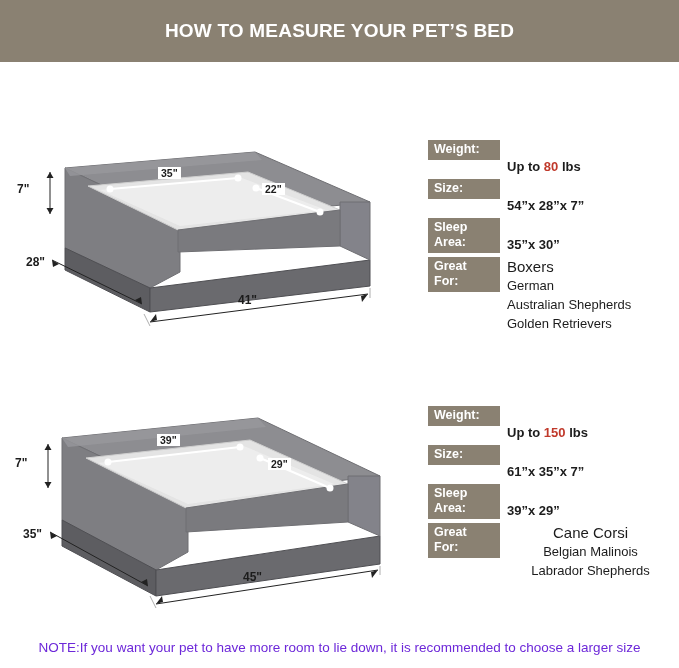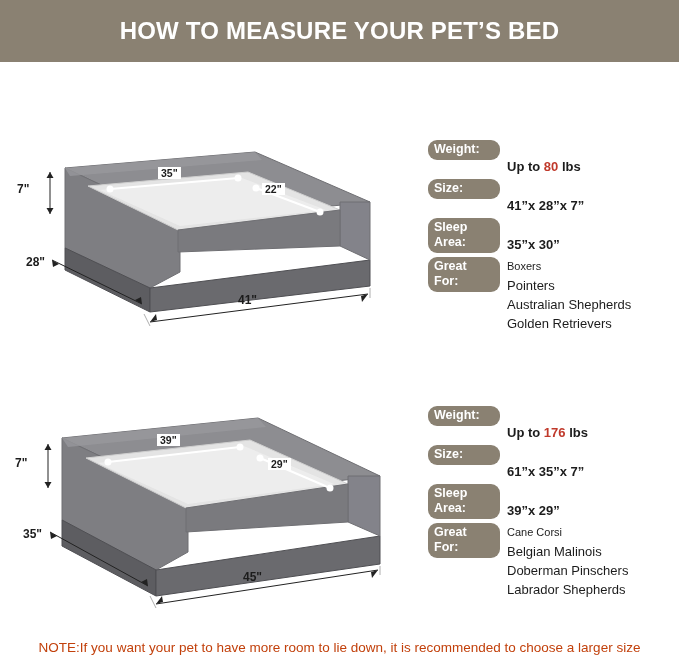--- a/index.html
+++ b/index.html
@@ -13,21 +13,21 @@
     overflow: hidden;
   }
   
   .header {
     position: absolute; left: 0; top: 0; width: 679px; height: 62px;
     background: #8a8172;
     display: flex; align-items: center; justify-content: center;
   }
   .header-title {
     color: #ffffff;
-    font-size: 24px;
+    font-size: 19px;
     font-weight: bold;
     letter-spacing: 0.2px;
     text-align: center;
     white-space: nowrap;
   }
   
   .section { position: absolute; left: 0; width: 679px; height: 270px; }
   .section-1 { top: 90px; }
   .section-2 { top: 370px; }
 
@@ -46,48 +46,47 @@
   .spec-row { display: flex; align-items: flex-start; margin-bottom: 2px; }
   .spec-label {
     background: #8a8172;
     color: #ffffff;
     font-size: 12.5px;
     font-weight: bold;
     padding: 2px 6px 3px 6px;
     width: 72px;
     flex: 0 0 72px;
     line-height: 15px;
-    border-radius: 9px;
   }
   .spec-value {
     font-size: 13px;
     font-weight: bold;
     padding: 2px 0 3px 7px;
     line-height: 15px;
     white-space: nowrap;
     margin-top: 17px;
   }
   .spec-value .num { color: #c0392b; }
   .great-list {
     margin: 0; padding: 0; list-style: none;
   }
   .great-list li {
     font-size: 13px;
     line-height: 19px;
     padding-left: 7px;
     white-space: nowrap;
   }
-  .great-first { line-height: 15px; padding: 2px 0 2px 7px; font-size: 11px; }
+  .great-first { line-height: 15px; padding: 2px 0 2px 7px; font-size: 15px; }
 
   
   .note {
     position: absolute; left: 0; top: 640px; width: 679px;
     text-align: center;
     font-size: 13.5px;
-    color: #c2410c;
+    color: #6d28d9;
   }
 </style>
 </head>
 <body>
 
 <div class="header">
   <div class="header-title">HOW TO MEASURE YOUR PET’S BED</div>
 </div>
 
 <div class="section section-1">
@@ -142,32 +141,32 @@
     <div style="position:absolute; left:252px; top:93px; font-size:10.5px; font-weight:bold; background:#ffffff; padding:0 3px;">22"</div>
   </div>
 
   <div class="spec spec-1">
     <div class="spec-row">
       <div class="spec-label">Weight:</div>
       <div class="spec-value"><span>Up to </span><span class="num">80</span><span> lbs</span></div>
     </div>
     <div class="spec-row">
       <div class="spec-label">Size:</div>
-      <div class="spec-value">41”x 28”x 7”</div>
+      <div class="spec-value">54”x 28”x 7”</div>
     </div>
     <div class="spec-row">
       <div class="spec-label">Sleep Area:</div>
       <div class="spec-value">35”x 30”</div>
     </div>
     <div class="spec-row">
       <div class="spec-label">Great For:</div>
       <div style="flex:1;">
         <div class="great-first">Boxers</div>
         <ul class="great-list">
-          <li>Pointers</li>
+          <li>German</li>
           <li>Australian Shepherds</li>
           <li>Golden Retrievers</li>
         </ul>
       </div>
     </div>
   </div>
 </div>
 
 <div class="section section-2">
 
@@ -215,37 +214,36 @@
     <div style="position:absolute; left:5px; top:86px; font-size:12px; font-weight:bold;">7"</div>
     <div style="position:absolute; left:13px; top:157px; font-size:12px; font-weight:bold;">35"</div>
     <div style="position:absolute; left:233px; top:200px; font-size:12px; font-weight:bold;">45"</div>
     <div style="position:absolute; left:147px; top:64px; font-size:10.5px; font-weight:bold; background:#ffffff; padding:0 3px;">39"</div>
     <div style="position:absolute; left:258px; top:88px; font-size:10.5px; font-weight:bold; background:#ffffff; padding:0 3px;">29"</div>
   </div>
 
   <div class="spec spec-2">
     <div class="spec-row">
       <div class="spec-label">Weight:</div>
-      <div class="spec-value"><span>Up to </span><span class="num">176</span><span> lbs</span></div>
+      <div class="spec-value"><span>Up to </span><span class="num">150</span><span> lbs</span></div>
     </div>
     <div class="spec-row">
       <div class="spec-label">Size:</div>
       <div class="spec-value">61”x 35”x 7”</div>
     </div>
     <div class="spec-row">
       <div class="spec-label">Sleep Area:</div>
       <div class="spec-value">39”x 29”</div>
     </div>
     <div class="spec-row">
       <div class="spec-label">Great For:</div>
-      <div style="flex:1;">
+      <div style="flex:1;text-align:center;">
         <div class="great-first">Cane Corsi</div>
         <ul class="great-list">
           <li>Belgian Malinois</li>
-          <li>Doberman Pinschers</li>
           <li>Labrador Shepherds</li>
         </ul>
       </div>
     </div>
   </div>
 </div>
 
 <div class="note">NOTE:If you want your pet to have more room to lie down, it is recommended to choose a larger size</div>
 
 </body></html>

